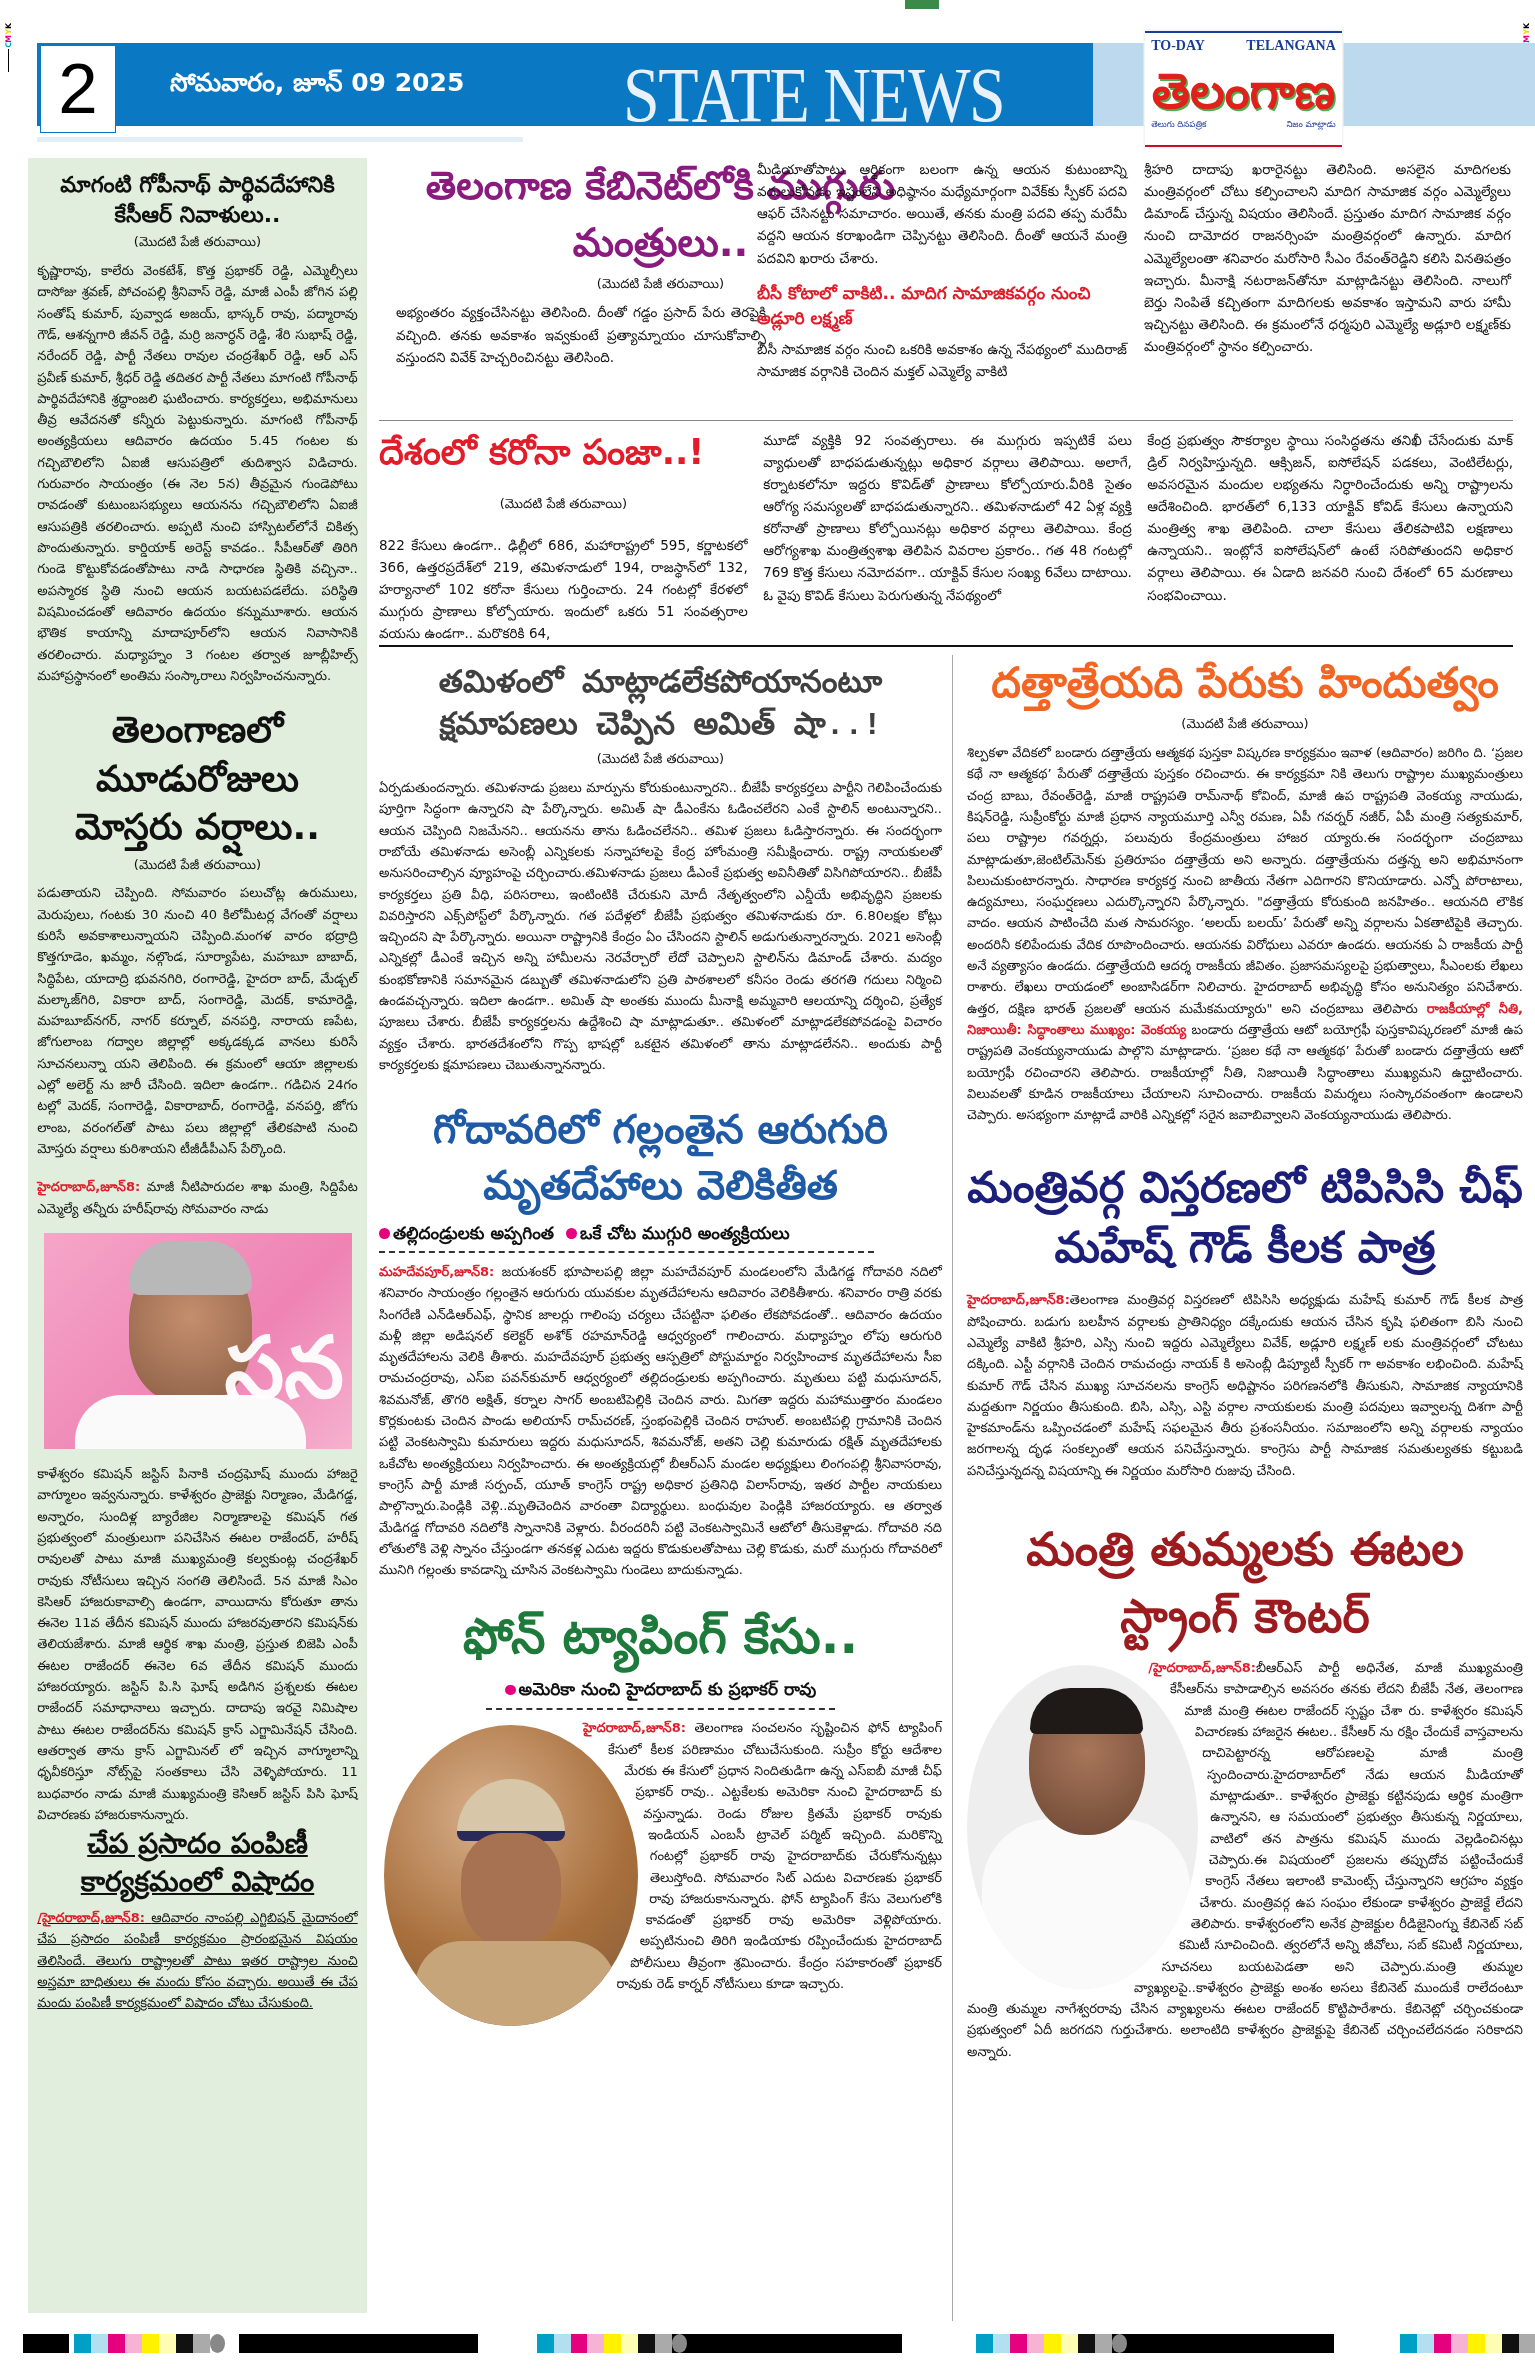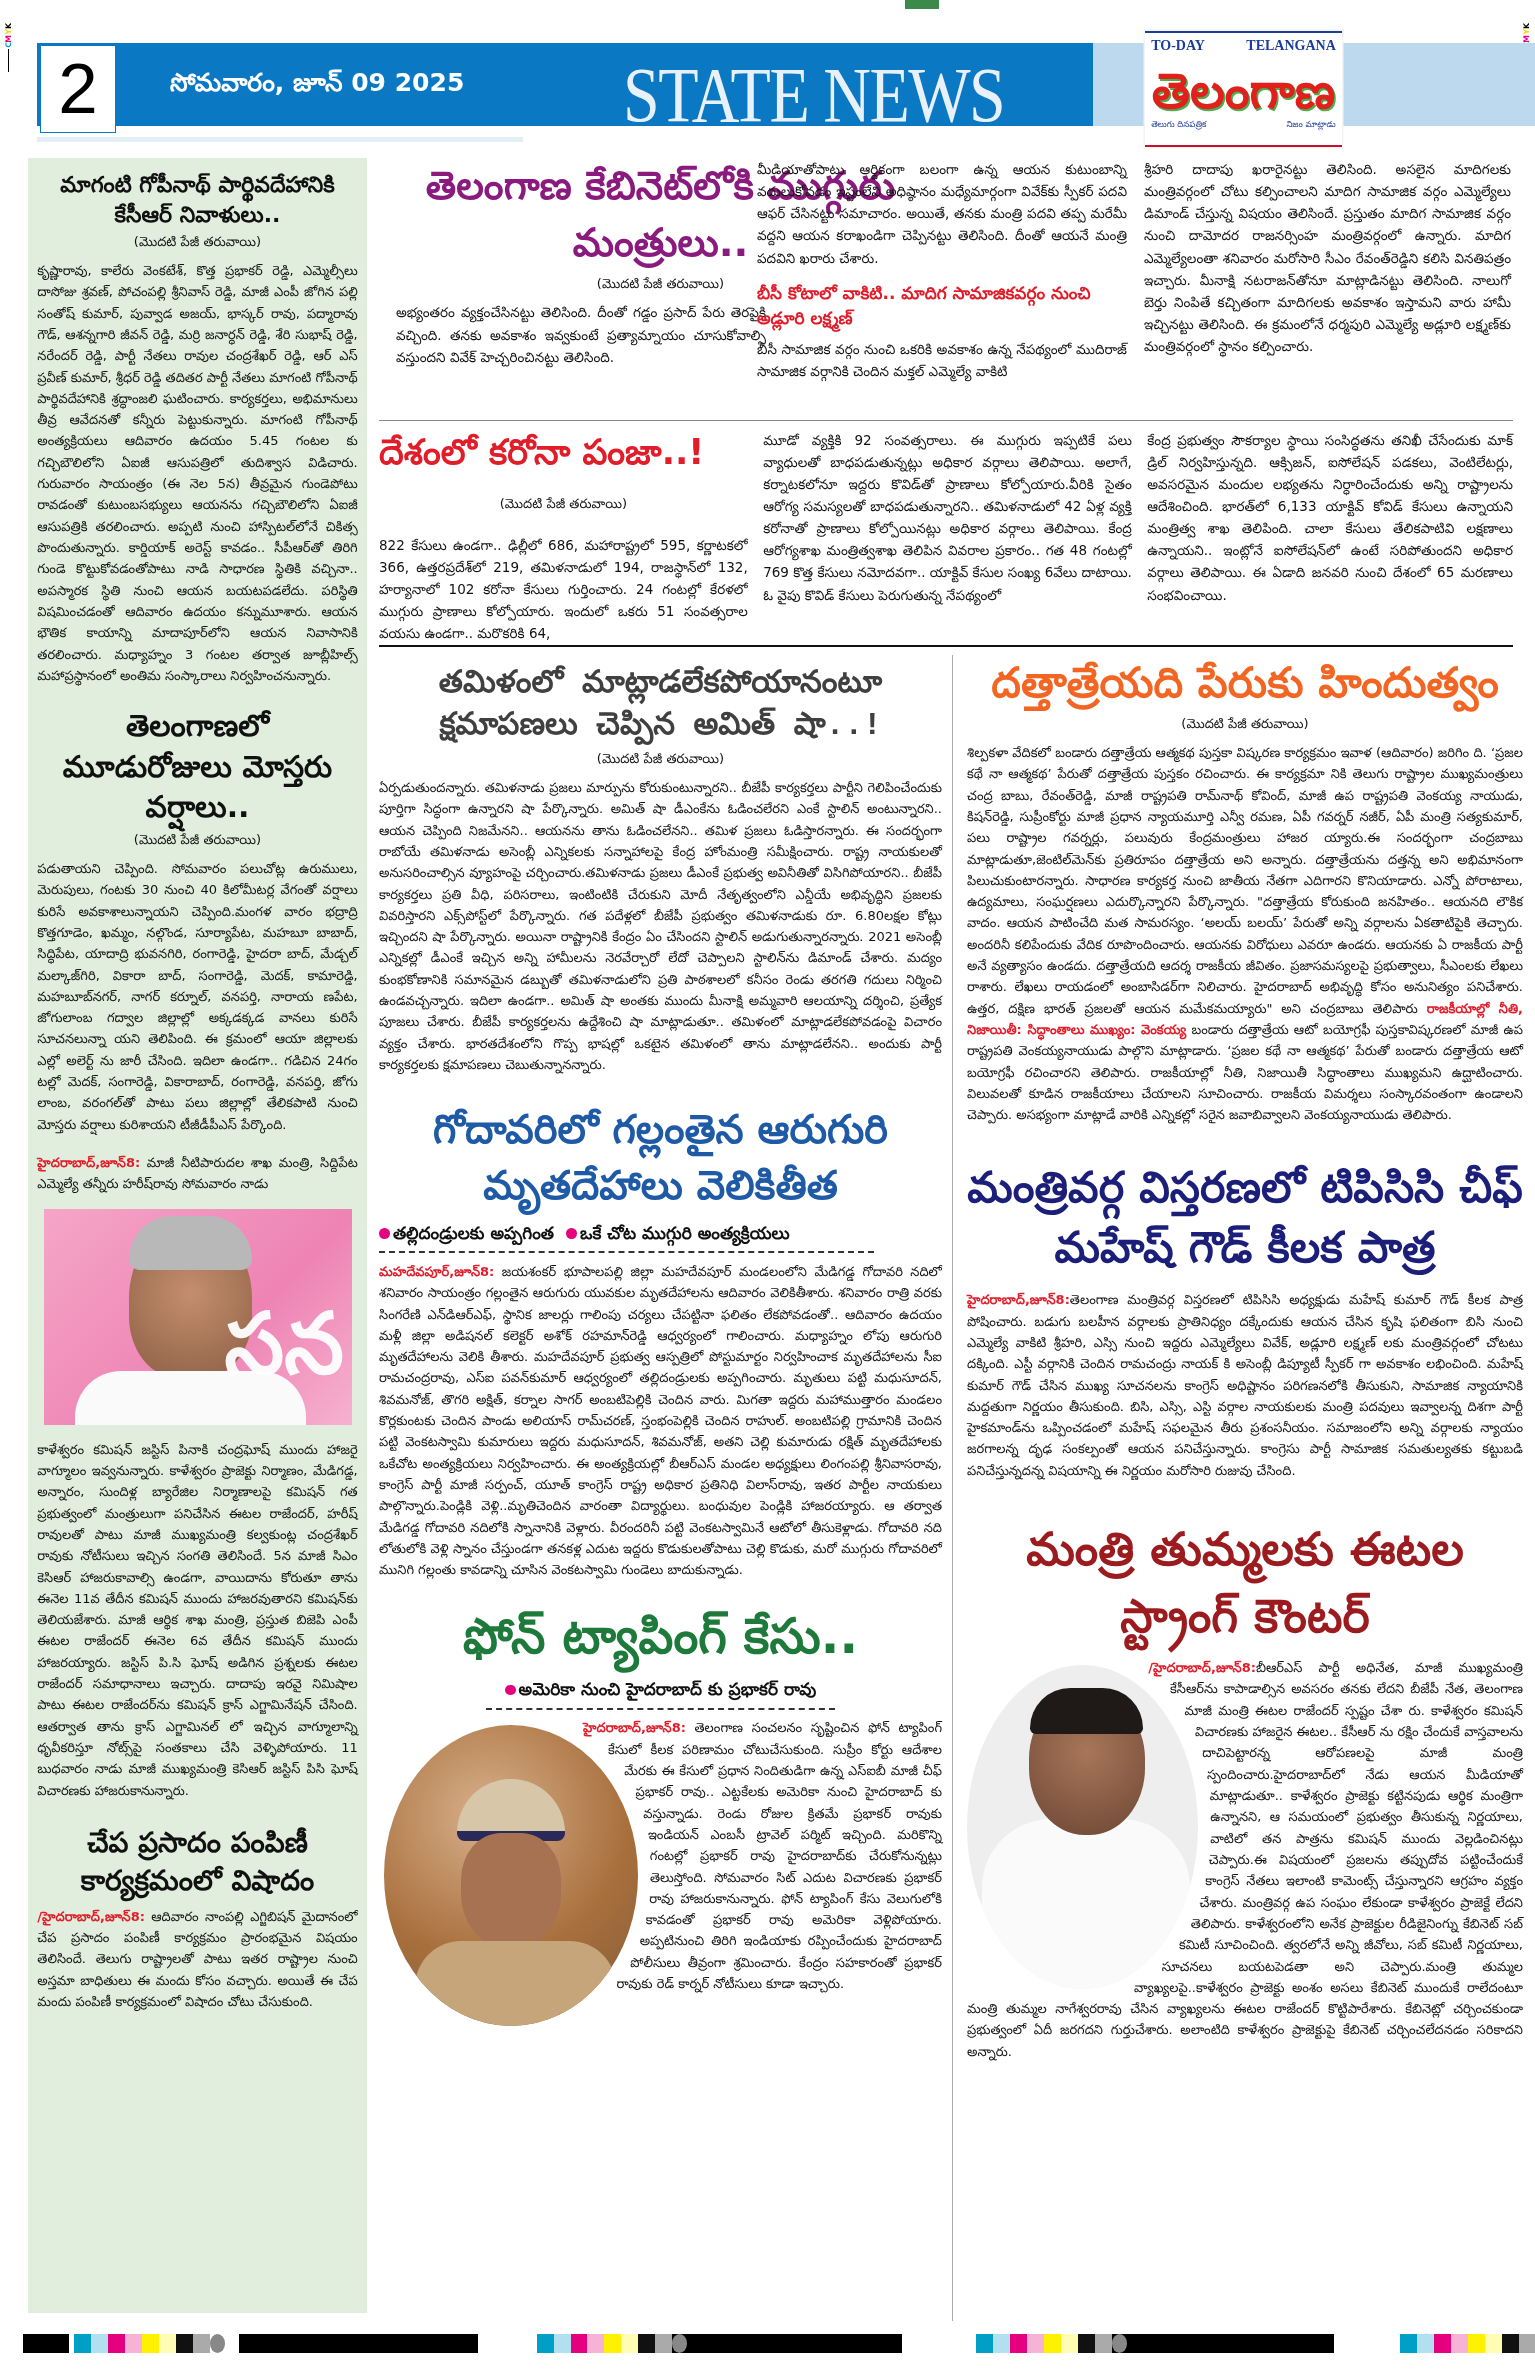--- a/index.html
+++ b/index.html
@@ -102,35 +102,35 @@
     </div>
 </div>
 
 <div class="col-left">
   <div>
     <div class="head" style="font-size:22px;">మాగంటి గోపీనాథ్ పార్థివదేహానికి కేసీఆర్ నివాళులు..</div>
     <div class="sub">(మొదటి పేజీ తరువాయి)</div>
     <div class="body sm">కృష్ణారావు, కాలేరు వెంకటేశ్, కొత్త ప్రభాకర్ రెడ్డి, ఎమ్మెల్సీలు దాసోజు శ్రవణ్, పోచంపల్లి శ్రీనివాస్ రెడ్డి, మాజీ ఎంపీ జోగిన పల్లి సంతోష్ కుమార్, పువ్వాడ అజయ్, భాస్కర్ రావు, పద్మారావు గౌడ్, ఆశన్నగారి జీవన్ రెడ్డి, మర్రి జనార్ధన్ రెడ్డి, శేరి సుభాష్ రెడ్డి, నరేందర్ రెడ్డి, పార్టీ నేతలు రావుల చంద్రశేఖర్ రెడ్డి, ఆర్ ఎస్ ప్రవీణ్ కుమార్, శ్రీధర్ రెడ్డి తదితర పార్టీ నేతలు మాగంటి గోపీనాథ్ పార్థివదేహానికి శ్రద్ధాంజలి ఘటించారు. కార్యకర్తలు, అభిమానులు తీవ్ర ఆవేదనతో కన్నీరు పెట్టుకున్నారు. మాగంటి గోపీనాథ్ అంత్యక్రియలు ఆదివారం ఉదయం 5.45 గంటల కు గచ్చిబౌలిలోని ఏఐజీ ఆసుపత్రిలో తుదిశ్వాస విడిచారు. గురువారం సాయంత్రం (ఈ నెల 5న) తీవ్రమైన గుండెపోటు రావడంతో కుటుంబసభ్యులు ఆయనను గచ్చిబౌలిలోని ఏఐజీ ఆసుపత్రికి తరలించారు. అప్పటి నుంచి హాస్పిటల్‌లోనే చికిత్స పొందుతున్నారు. కార్డియాక్ అరెస్ట్ కావడం.. సీపీఆర్‌తో తిరిగి గుండె కొట్టుకోవడంతోపాటు నాడి సాధారణ స్థితికి వచ్చినా.. అపస్మారక స్థితి నుంచి ఆయన బయటపడలేదు. పరిస్థితి విషమించడంతో ఆదివారం ఉదయం కన్నుమూశారు. ఆయన భౌతిక కాయాన్ని మాదాపూర్‌లోని ఆయన నివాసానికి తరలించారు. మధ్యాహ్నం 3 గంటల తర్వాత జూబ్లీహిల్స్ మహాప్రస్థానంలో అంతిమ సంస్కారాలు నిర్వహించనున్నారు.</div>
   </div>
   <div style="margin-top:20px;">
-    <div class="head" style="font-size:30px;">తెలంగాణలో మూడురోజులు మోస్తరు వర్షాలు..</div>
+    <div class="head" style="font-size:36px;">తెలంగాణలో మూడురోజులు మోస్తరు వర్షాలు..</div>
     <div class="sub">(మొదటి పేజీ తరువాయి)</div>
     <div class="body sm">పడుతాయని చెప్పింది. సోమవారం పలుచోట్ల ఉరుములు, మెరుపులు, గంటకు 30 నుంచి 40 కిలోమీటర్ల వేగంతో వర్షాలు కురిసే అవకాశాలున్నాయని చెప్పింది.మంగళ వారం భద్రాద్రి కొత్తగూడెం, ఖమ్మం, నల్గొండ, సూర్యాపేట, మహబూ బాబాద్, సిద్ధిపేట, యాదాద్రి భువనగిరి, రంగారెడ్డి, హైదరా బాద్, మేడ్చల్ మల్కాజ్‌గిరి, వికారా బాద్, సంగారెడ్డి, మెదక్, కామారెడ్డి, మహబూబ్‌నగర్, నాగర్ కర్నూల్, వనపర్తి, నారాయ ణపేట, జోగులాంబ గద్వాల జిల్లాల్లో అక్కడక్కడ వానలు కురిసే సూచనలున్నా యని తెలిపింది. ఈ క్రమంలో ఆయా జిల్లాలకు ఎల్లో అలెర్ట్ ను జారీ చేసింది. ఇదిలా ఉండగా.. గడిచిన 24గం టల్లో మెదక్, సంగారెడ్డి, వికారాబాద్, రంగారెడ్డి, వనపర్తి, జోగు లాంబ, వరంగల్‌తో పాటు పలు జిల్లాల్లో తేలికపాటి నుంచి మోస్తరు వర్షాలు కురిశాయని టీజీడీపీఎస్ పేర్కొంది.</div>
   </div>
   <div style="margin-top:17px;">
     <div class="body sm" style="margin-top:6.2px;"><span class="dateline">హైదరాబాద్,జూన్8:</span> <span>మాజీ నీటిపారుదల శాఖ మంత్రి, సిద్దిపేట ఎమ్మెల్యే తన్నీరు హరీష్‌రావు సోమవారం నాడు</span></div>
     <div class="photo photo-harish">
       <div class="face"></div>
       <div class="hair"></div>
       <div class="shirt"></div>
       <div class="word">సన</div>
     </div>
     <div class="body sm">కాళేశ్వరం కమిషన్ జస్టిస్ పినాకి చంద్రఘోష్ ముందు హాజరై వాగ్మూలం ఇవ్వనున్నారు. కాళేశ్వరం ప్రాజెక్టు నిర్మాణం, మేడిగడ్డ, అన్నారం, సుందిళ్ల బ్యారేజిల నిర్మాణాలపై కమిషన్ గత ప్రభుత్వంలో మంత్రులుగా పనిచేసిన ఈటల రాజేందర్, హరీష్ రావులతో పాటు మాజీ ముఖ్యమంత్రి కల్వకుంట్ల చంద్రశేఖర్ రావుకు నోటీసులు ఇచ్చిన సంగతి తెలిసిందే. 5న మాజీ సిఎం కెసిఆర్ హాజరుకావాల్సి ఉండగా, వాయిదాను కోరుతూ తాను ఈనెల 11వ తేదీన కమిషన్ ముందు హాజరవుతారని కమిషన్‌కు తెలియజేశారు. మాజీ ఆర్థిక శాఖ మంత్రి, ప్రస్తుత బిజెపి ఎంపీ ఈటల రాజేందర్ ఈనెల 6వ తేదీన కమిషన్ ముందు హాజరయ్యారు. జస్టిస్ పి.సి ఘోష్ అడిగిన ప్రశ్నలకు ఈటల రాజేందర్ సమాధానాలు ఇచ్చారు. దాదాపు ఇరవై నిమిషాల పాటు ఈటల రాజేందర్‌ను కమిషన్ క్రాస్ ఎగ్జామినేషన్ చేసింది. ఆతర్వాత తాను క్రాస్ ఎగ్జామినల్ లో ఇచ్చిన వాగ్మూలాన్ని ధృవీకరిస్తూ నోట్స్‌పై సంతకాలు చేసి వెళ్ళిపోయారు. 11 బుధవారం నాడు మాజీ ముఖ్యమంత్రి కెసిఆర్ జస్టిస్ పిసి ఘోష్ విచారణకు హాజరుకానున్నారు.</div>
   </div>
-  <div style="margin-top:23px;">
+  <div style="text-decoration:underline;">
     <div class="head" style="font-size:28px;">చేప ప్రసాదం పంపిణీ కార్యక్రమంలో విషాదం</div>
     <div class="body sm" style="margin-top:6.2px;"><span class="dateline">/హైదరాబాద్,జూన్8:</span> <span>ఆదివారం నాంపల్లి ఎగ్జిబిషన్ మైదానంలో చేప ప్రసాదం పంపిణీ కార్యక్రమం ప్రారంభమైన విషయం తెలిసిందే. తెలుగు రాష్ట్రాలతో పాటు ఇతర రాష్ట్రాల నుంచి అస్తమా బాధితులు ఈ మందు కోసం వచ్చారు. అయితే ఈ చేప మందు పంపిణీ కార్యక్రమంలో విషాదం చోటు చేసుకుంది.</span></div>
   </div>
 </div>
 
 <div class="col-mid">
   <div class="head" style="font-size:39px; color:#8a1a7e; line-height:1.45;">తెలంగాణ కేబినెట్‌లోకి ముగ్గురు మంత్రులు..</div>
   <div class="sub">(మొదటి పేజీ తరువాయి)</div>
   <div class="body" style="width:370px;margin-left:17px;">అభ్యంతరం వ్యక్తంచేసినట్టు తెలిసింది. దీంతో గడ్డం ప్రసాద్ పేరు తెరపైకి వచ్చింది. తనకు అవకాశం ఇవ్వకుంటే ప్రత్యామ్నాయం చూసుకోవాల్సి వస్తుందని వివేక్ హెచ్చరించినట్టు తెలిసింది.</div>
 </div>

